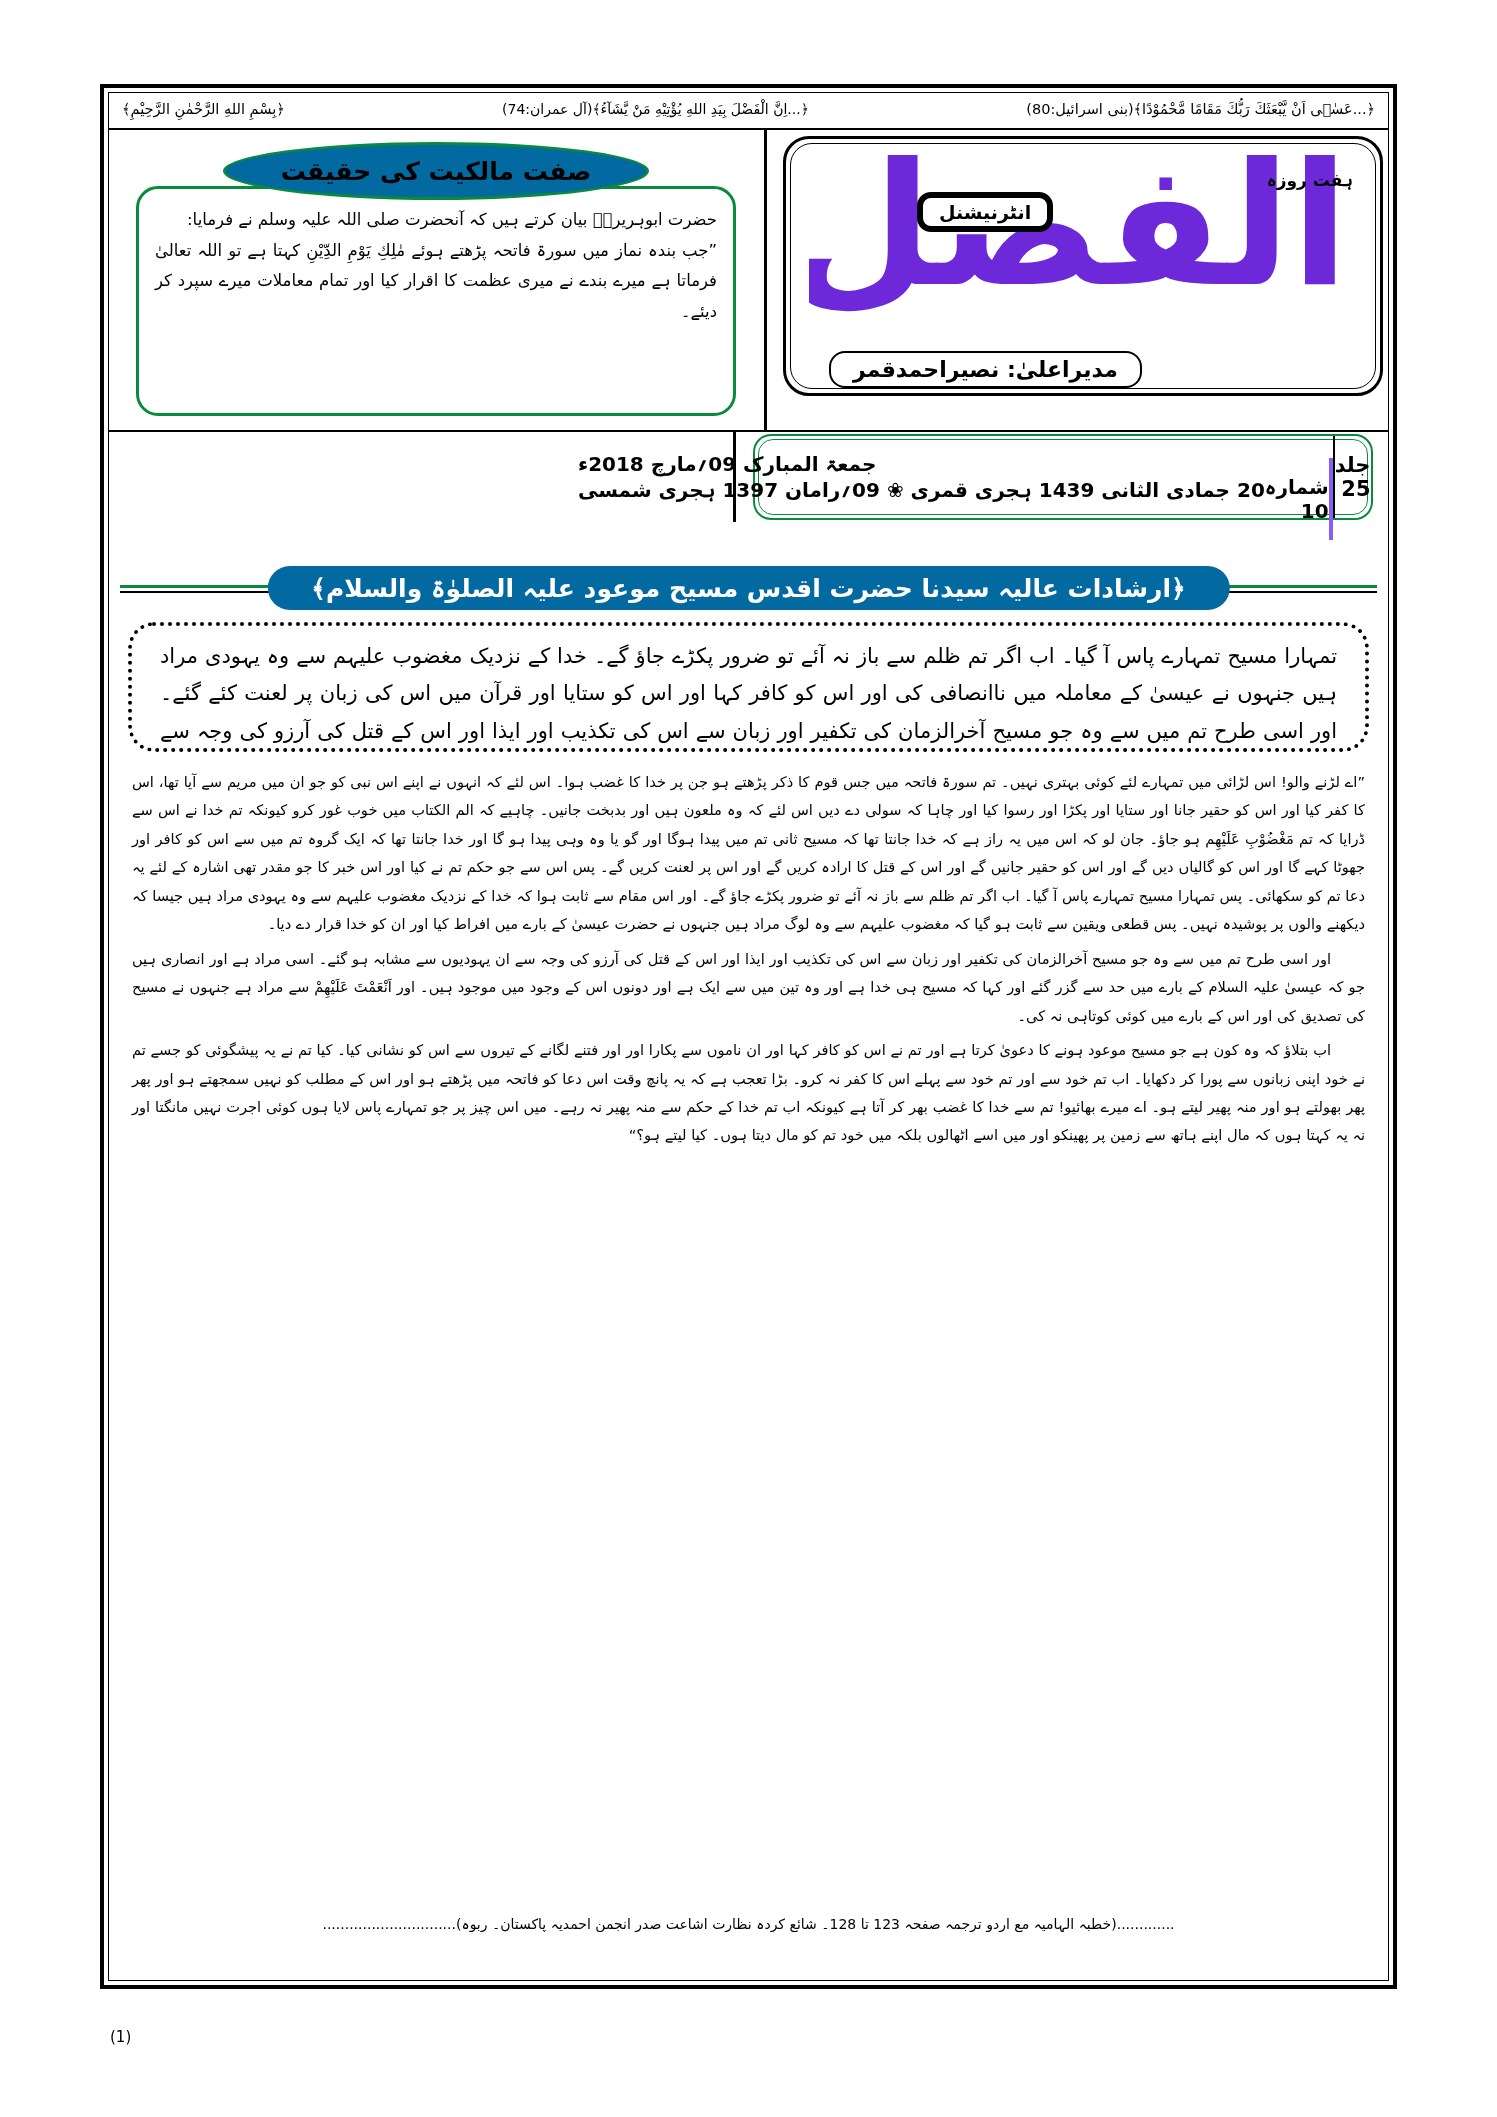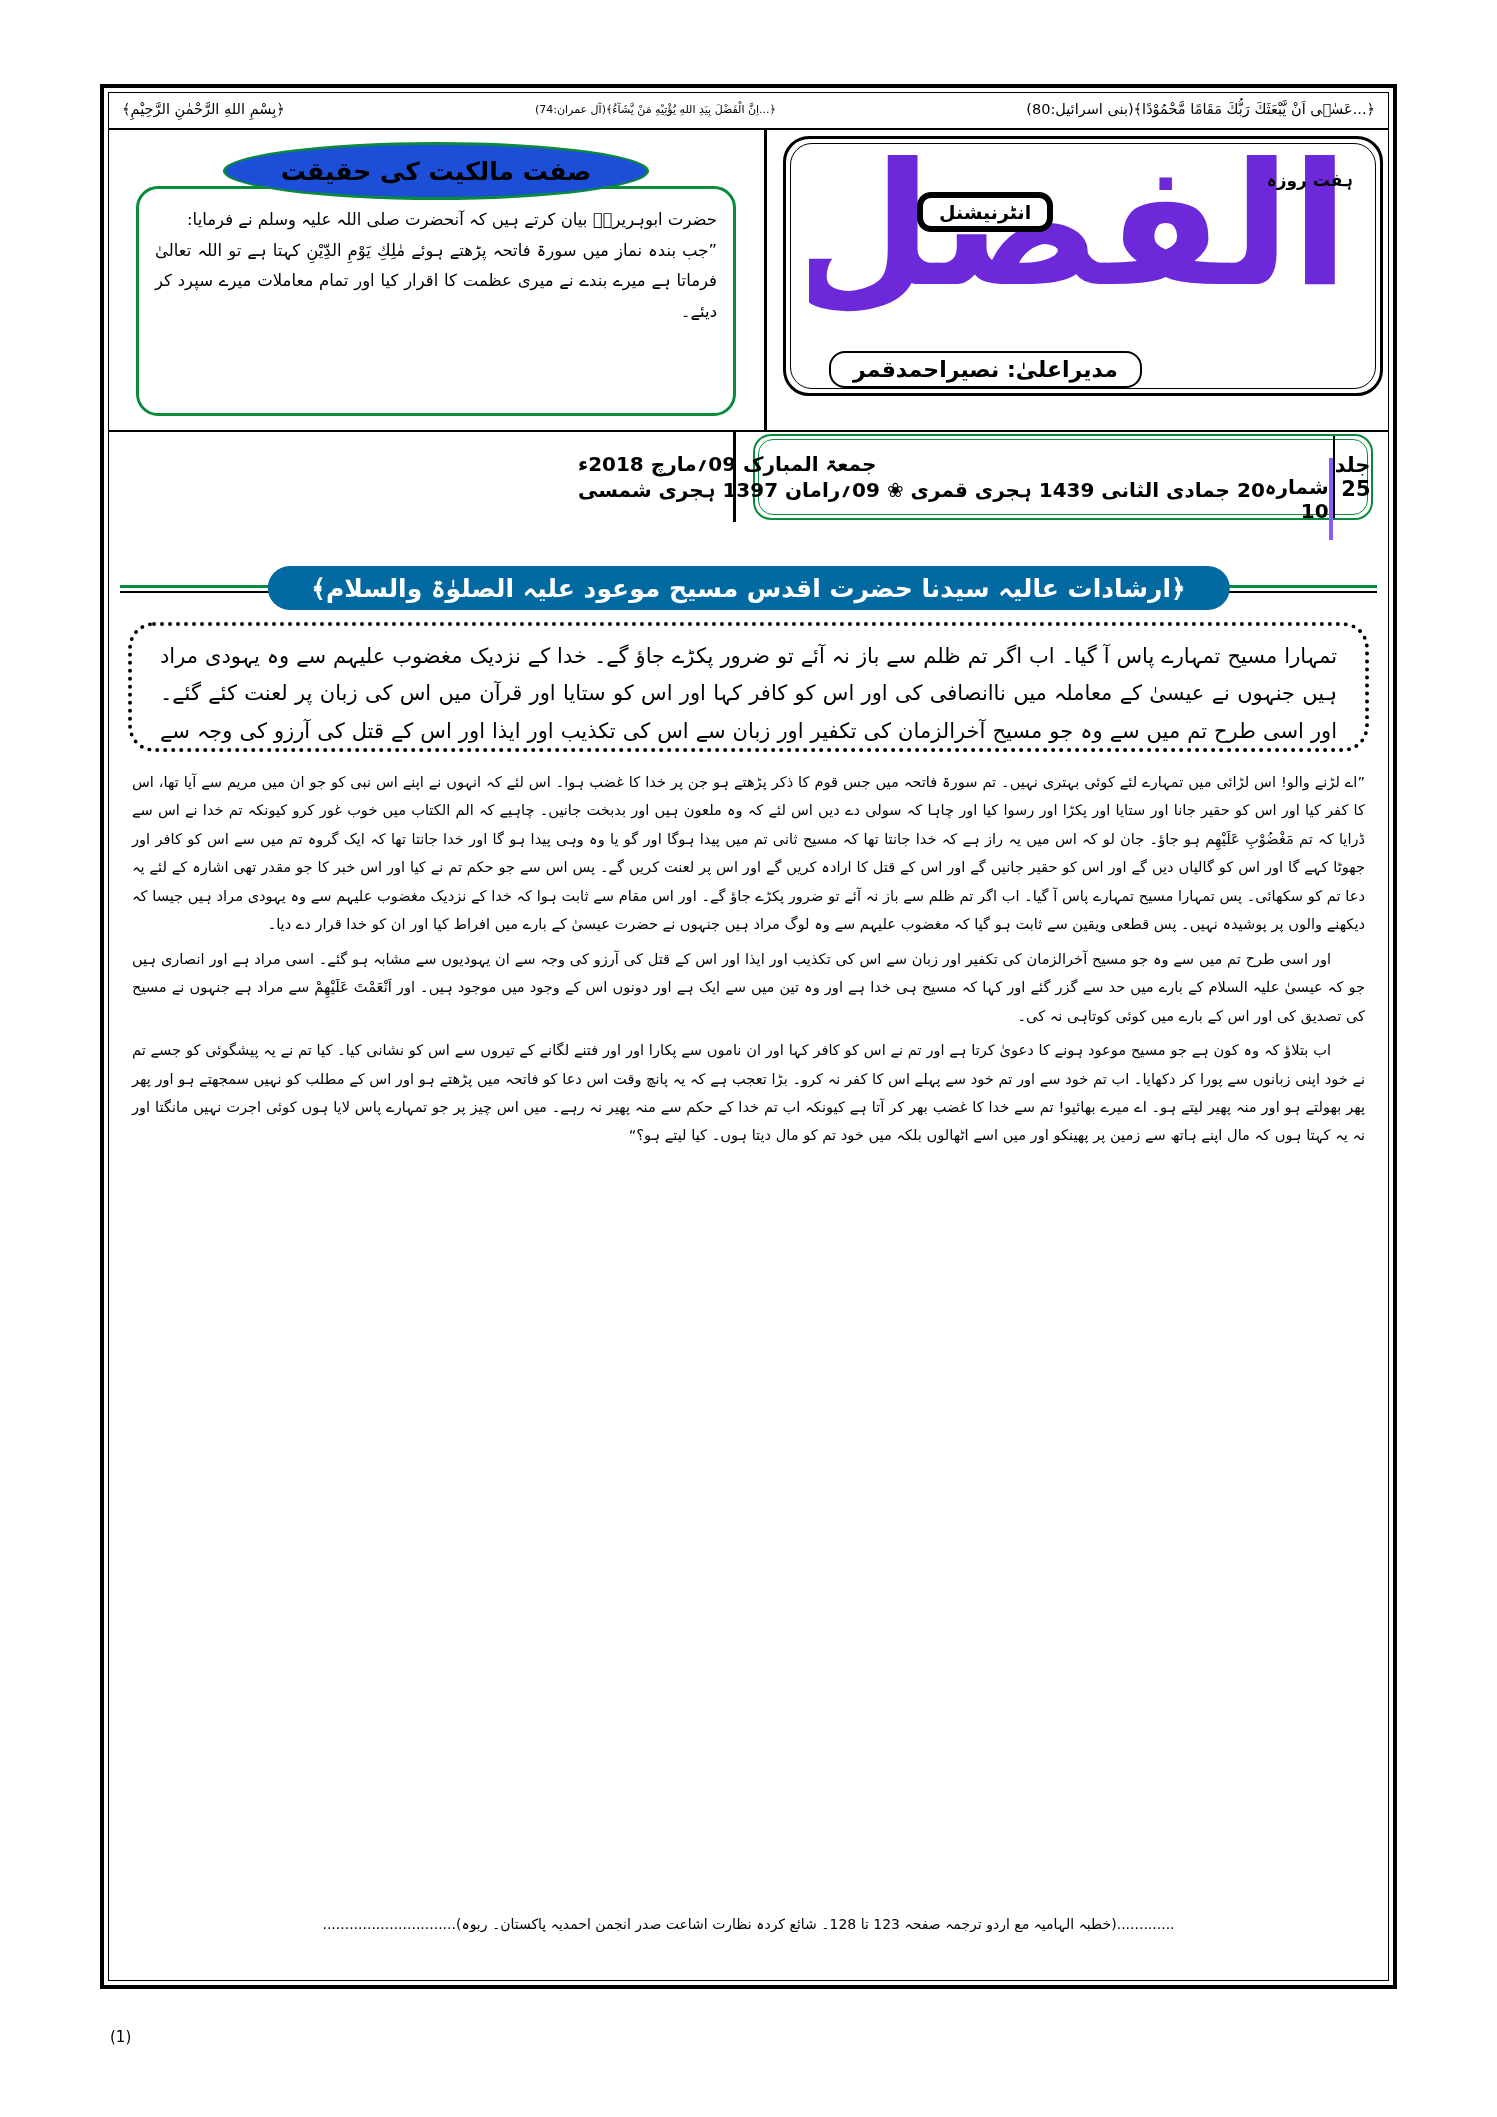--- a/index.html
+++ b/index.html
@@ -42,21 +42,21 @@
     flex-direction:row;
     align-items:center;
     justify-content:space-between;
     padding:0 14px;
     font-size:15px;
     line-height:1.1;
     white-space:nowrap;
     overflow:hidden;
   }
   .quran-strip .v{ font-family:"DejaVu Sans",sans-serif; font-size:14.5px; }
-  .quran-strip .v.mid{ font-size:11px; }
+  .quran-strip .v.mid{ font-size:14px; }
   
   .masthead-zone{
     position:absolute;
     left:108px;top:130px;
     width:1281px;height:300px;
     display:flex;
     flex-direction:row;
     box-sizing:border-box;
   }
   
@@ -134,21 +134,21 @@
     padding:6px 8px 4px 8px;
   }
   .oval-title{
     position:relative;
     margin:6px auto 0 auto;
     width:420px;height:52px;
     border:3px solid #0a8a3c;
     border-radius:50%/50%;
     display:flex;align-items:center;justify-content:center;
     font-size:25px;font-weight:bold;
-    background:#1d4ed8;
+    background:#0369a1;
     z-index:4;
   }
   .hadith-box{
     position:relative;
     margin:-14px auto 0 auto;
     width:600px;height:230px;
     border:3px solid #0a8a3c;
     border-radius:22px;
     box-sizing:border-box;
     padding:16px 16px 8px 16px;

